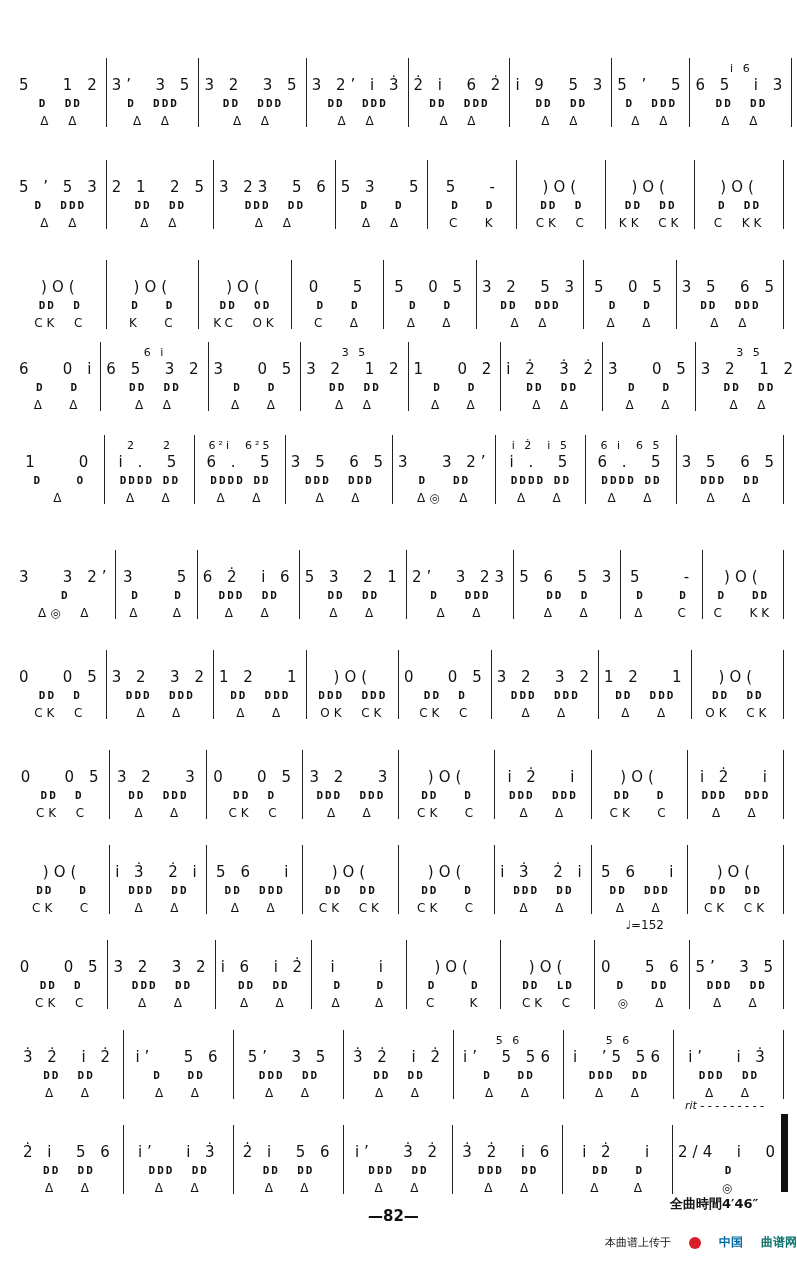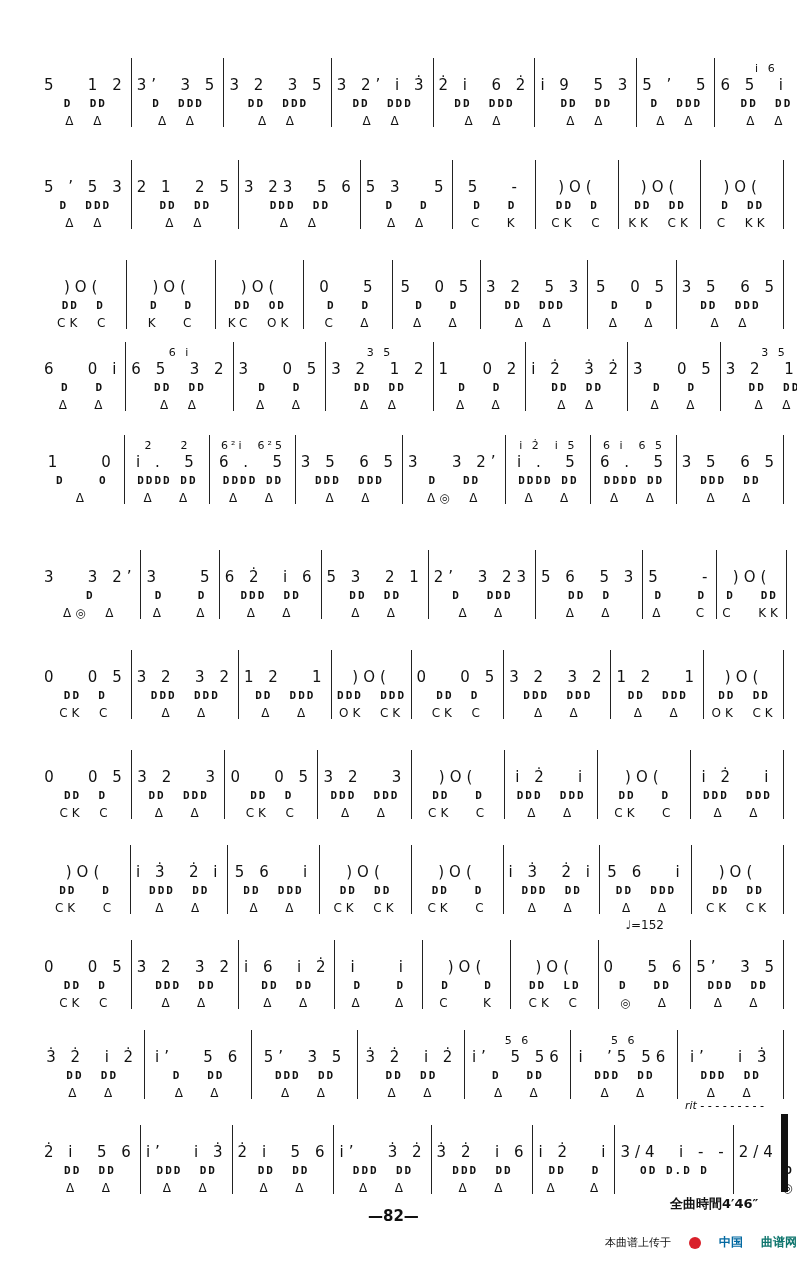--- a/index.html
+++ b/index.html
@@ -3,21 +3,21 @@
 <meta charset="utf-8">
 <style>
   html, body { margin: 0; padding: 0; background: #ffffff; }
   body { width: 797px; height: 1261px; position: relative; overflow: hidden;
          font-family: "DejaVu Sans", sans-serif; color: #111; }
   .score { position: absolute; left: 14px; top: 28px; width: 770px; }
   .system { position: relative; display: flex; align-items: flex-end; margin-bottom: 0; }
   .measure { position: relative; flex: 1 1 0; display: flex; flex-direction: column;
              justify-content: flex-end; padding: 0 4px 0 5px; box-sizing: border-box;
              border-left: 1.5px solid #222; }
-  .measure.first { border-left: none; margin-left: 25px; }
+  .measure.first { border-left: none; }
   .system .measure:last-child { border-right: 1.5px solid #222; }
   .row { display: flex; justify-content: space-around; align-items: flex-end;
          white-space: pre; line-height: 1; }
   .row.top { font-size: 11px; height: 16px; letter-spacing: 3px; }
   .row.mel { font-size: 15px; height: 19px; letter-spacing: 5px; }
   .row.drum { font-family: "DejaVu Sans Mono", monospace; font-size: 11px;
               height: 16px; letter-spacing: 2px; font-weight: bold; }
   .row.perc { font-size: 12px; height: 18px; letter-spacing: 4px; }
   .tempo { position: absolute; right: 120px; top: -22px; font-size: 12px; }
   .rit { position: absolute; right: 20px; top: -26px; font-size: 11px; font-style: italic; }
@@ -612,26 +612,20 @@
         <div class="row perc">Δ   Δ</div>
       </div>
       <div class="measure">
         <div class="row top"></div>
         <div class="row mel">i 2̇   i</div>
         <div class="row drum">DD   D</div>
         <div class="row perc">Δ    Δ</div>
       </div>
       <div class="measure">
         <div class="row top"></div>
-        <div class="row mel">3/4  i - -</div>
-        <div class="row drum">OD D.D D</div>
-        <div class="row perc"></div>
-      </div>
-      <div class="measure">
-        <div class="row top"></div>
         <div class="row mel">2/4  i  0</div>
         <div class="row drum">D</div>
         <div class="row perc">◎</div>
       </div>
       <div class="final-bar"></div>
     </div>
   </div>
 
 <div class="pageno">—82—</div>
 <div class="duration">全曲時間4′46″</div>

